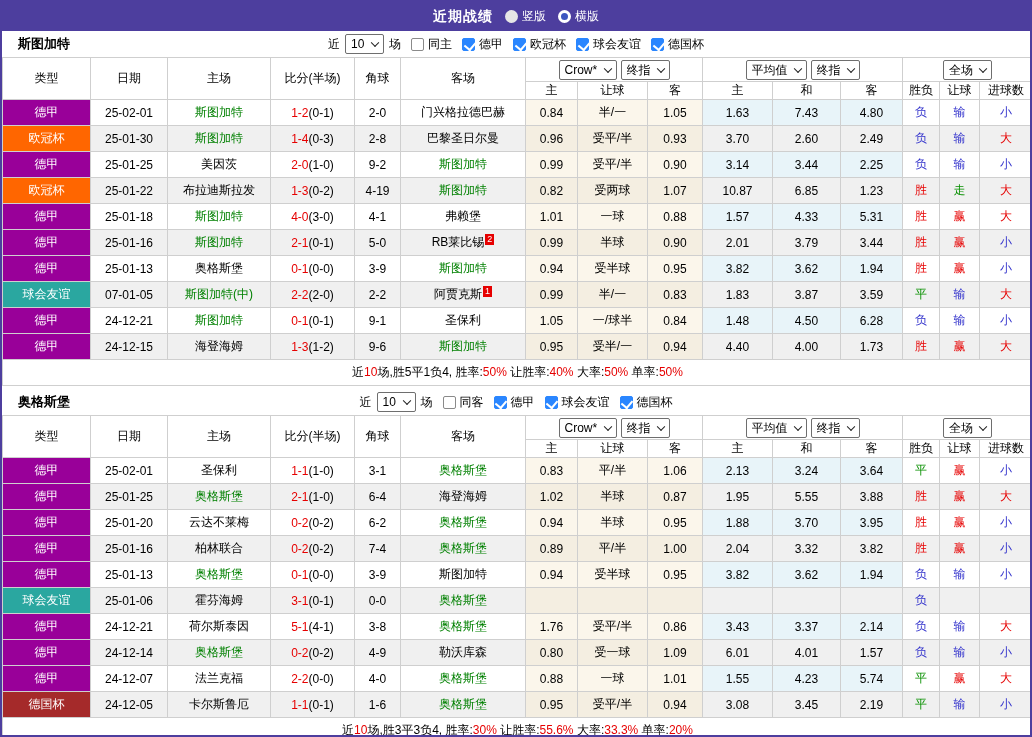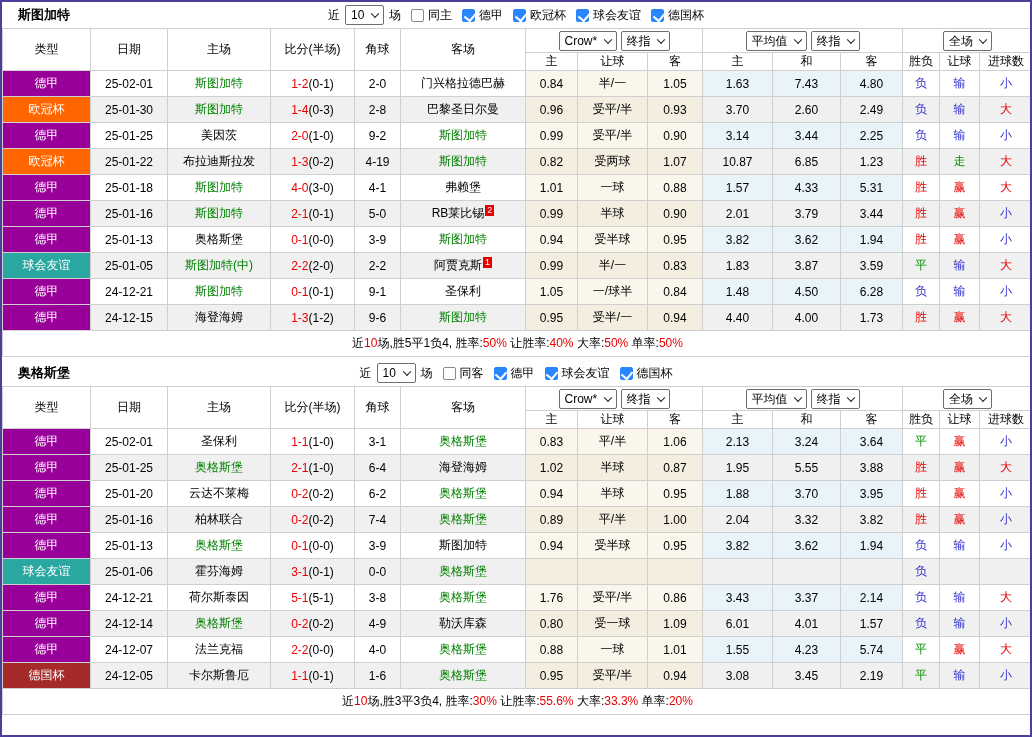--- a/index.html
+++ b/index.html
@@ -53,20 +53,31 @@
     display: inline-block; position: relative; top: -4px; margin-left: 1px; }
   tr.summary { height: 22px; }
   .grid tbody tr.summary td { background: #fff; }
   .red { color: #e60000; }
   .tgap { height: 3px; background: #fff; }
 </style>
 </head>
 <body>
 
 <div class="page">
+  <div class="titlebar">
+    <span class="ttl">近期战绩</span>
+    <span class="radio-opt">
+      <span class="radio-dot sel"></span>
+      <span>竖版</span>
+    </span>
+    <span class="radio-opt">
+      <span class="radio-dot unsel"></span>
+      <span>横版</span>
+    </span>
+  </div>
   <div id="tables-root">
       <div class="section-bar">
         <span class="team-name">斯图加特</span>
         <div class="filter">
           <span class="flab">近</span>
           <span class="selwrap"><select class="ctl"><option>10</option></select></span>
           <span class="flab">场</span>
           <input class="cb" type="checkbox" style="">
           <span class="flab">同主</span>
           <input class="cb" type="checkbox" checked="" style="">
@@ -236,21 +247,21 @@
             <td class="crow">0.95</td>
             <td class="avg">3.82</td>
             <td class="avg">3.62</td>
             <td class="avg">1.94</td>
             <td style="color: rgb(230, 0, 0);">胜</td>
             <td style="color: rgb(230, 0, 0);">赢</td>
             <td style="color: rgb(51, 51, 204);">小</td>
           </tr>
           <tr>
             <td class="badge" style="background: rgb(42, 167, 160);">球会友谊</td>
-            <td>25-01-05</td>
+            <td>07-01-05</td>
             <td><span class="t-green">斯图加特(中)</span></td>
             <td><span class="score">2-2</span><span class="half">(2-0)</span></td>
             <td>2-2</td>
             <td><span class="t-black">阿贾克斯</span><span class="sup-badge">1</span></td>
             <td class="crow">0.99</td>
             <td class="crow">半/一</td>
             <td class="crow">0.83</td>
             <td class="avg">1.83</td>
             <td class="avg">3.87</td>
             <td class="avg">3.59</td>
@@ -456,21 +467,21 @@
             <td class="avg"></td>
             <td class="avg"></td>
             <td style="color: rgb(51, 51, 204);">负</td>
             <td></td>
             <td></td>
           </tr>
           <tr>
             <td class="badge" style="background: rgb(153, 0, 153);">德甲</td>
             <td>24-12-21</td>
             <td><span class="t-black">荷尔斯泰因</span></td>
-            <td><span class="score">5-1</span><span class="half">(5-1)</span></td>
+            <td><span class="score">5-1</span><span class="half">(4-1)</span></td>
             <td>3-8</td>
             <td><span class="t-green">奥格斯堡</span></td>
             <td class="crow">1.76</td>
             <td class="crow">受平/半</td>
             <td class="crow">0.86</td>
             <td class="avg">3.43</td>
             <td class="avg">3.37</td>
             <td class="avg">2.14</td>
             <td style="color: rgb(51, 51, 204);">负</td>
             <td style="color: rgb(51, 51, 204);">输</td>

